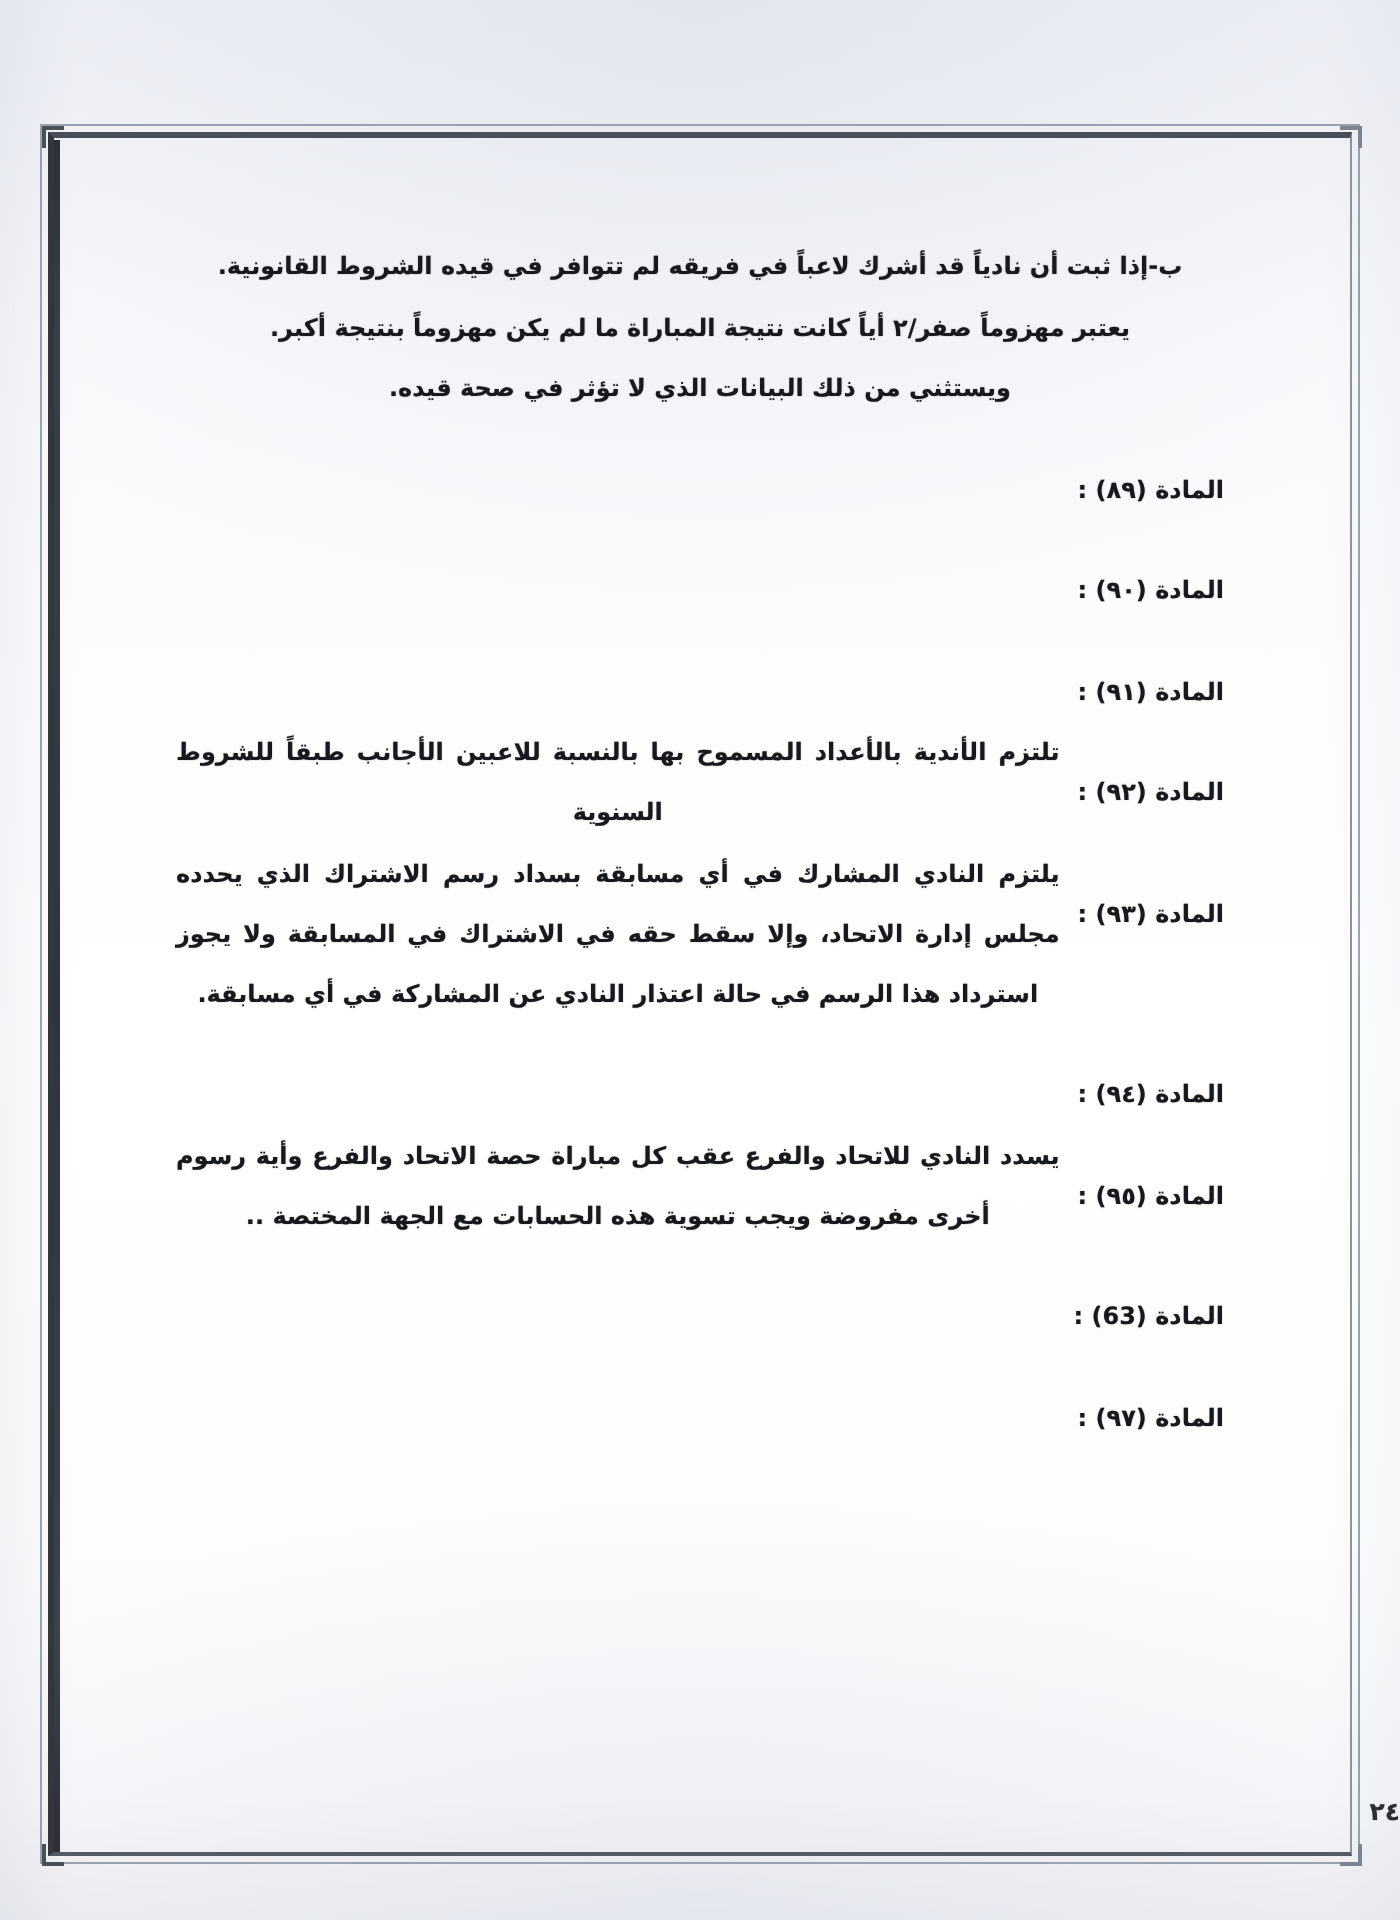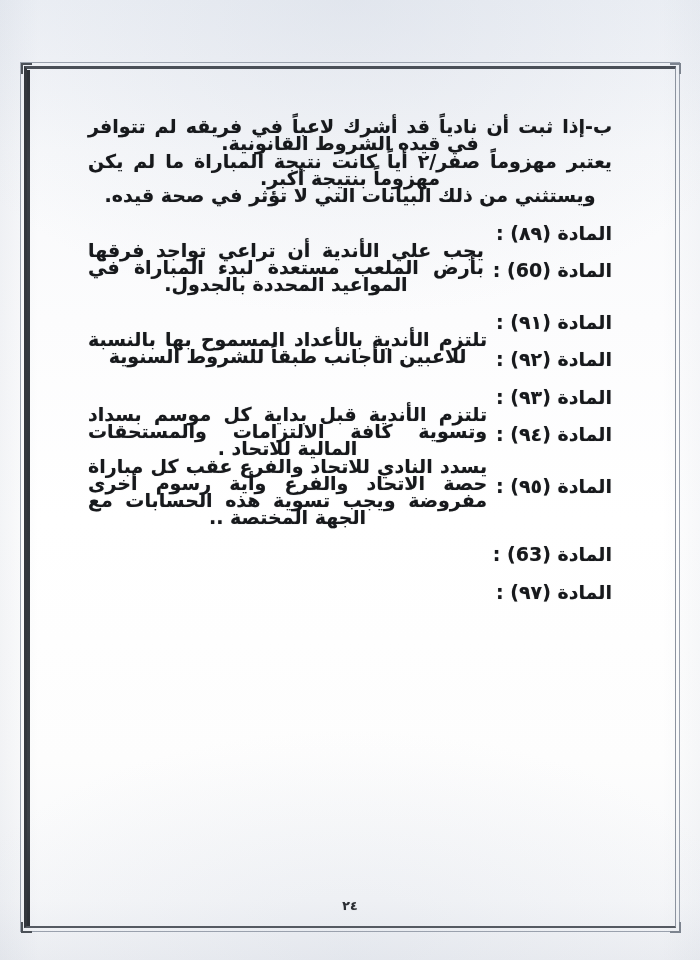--- a/index.html
+++ b/index.html
@@ -104,22 +104,22 @@
   .text-column {
     position: absolute;
     right: 88px;
     top: 118px;
     width: 524px;
     box-sizing: border-box;
     direction: rtl;
     text-align: justify;
     text-justify: inter-word;
     color: #17191c;
-    font-size: 19px;
-    line-height: 17px;
+    font-size: 12px;
+    line-height: 30px;
     font-weight: 700;
     letter-spacing: 0.1px;
   }
 
   .para {
     margin: 0 0 0.5px 0;
     text-align: justify;
     text-align-last: center;
     direction: rtl;
     text-shadow: 0 0 0.7px rgba(30,33,38,0.45);
@@ -157,21 +157,21 @@
     color: #17191c;
     text-shadow: 0 0 0.7px rgba(30,33,38,0.45);
   }
 
   
   .page-number {
     position: absolute;
     left: 0;
     right: 0;
     top: 898px;
-    text-align: center;
+    text-align: right;
     font-size: 12.5px;
     font-weight: 700;
     color: #2a2d32;
     direction: rtl;
     text-shadow: 0 0 0.7px rgba(30,33,38,0.4);
   }
 </style>
 </head>
 <body>
 
@@ -185,47 +185,46 @@
 
   <div class="corner tl"></div>
   <div class="corner tr"></div>
   <div class="corner bl"></div>
   <div class="corner br"></div>
 
   <div class="text-column">
 
     <p class="para preamble">ب-إذا ثبت أن نادياً قد أشرك لاعباً في فريقه لم تتوافر في قيده الشروط القانونية.</p>
     <p class="para preamble">يعتبر مهزوماً صفر/٢  أياً كانت نتيجة المباراة ما لم يكن مهزوماً بنتيجة أكبر.</p>
-    <p class="para preamble">ويستثني من ذلك البيانات التي لا تؤثر في صحة قيده.</p>
+    <p class="para preamble">ويستثني من ذلك البيانات الذي لا تؤثر في صحة قيده.</p>
 
     <div class="article">
       <span class="article-label">المادة (٨٩)  :</span>
     </div>
 
     <div class="article">
-      <span class="article-label">المادة (60)  :</span>
-      <span class="article-body">يجب علي الأندية أن تراعي تواجد فرقها بأرض الملعب مستعدة لبدء المباراة في المواعيد المحددة بالجدول.</span>
+      <span class="article-label">المادة (٩٠)  :</span>
     </div>
 
     <div class="article">
       <span class="article-label">المادة (٩١)  :</span>
     </div>
 
     <div class="article">
       <span class="article-label">المادة (٩٢)  :</span>
       <span class="article-body">تلتزم الأندية بالأعداد المسموح بها بالنسبة للاعبين الأجانب طبقاً للشروط السنوية</span>
     </div>
 
     <div class="article">
       <span class="article-label">المادة (٩٣)  :</span>
+      <span class="article-body">يلتزم النادي المشارك في أي مسابقة بسداد رسم الاشتراك الذي يحدده مجلس إدارة الاتحاد، وإلا سقط حقه في الاشتراك في المسابقة ولا يجوز استرداد هذا الرسم في حالة اعتذار النادي عن المشاركة في أي مسابقة.</span>
     </div>
 
     <div class="article">
       <span class="article-label">المادة (٩٤)  :</span>
-      <span class="article-body">تلتزم الأندية قبل بداية كل موسم بسداد وتسوية كافة الالتزامات والمستحقات المالية للاتحاد .</span>
     </div>
 
     <div class="article">
       <span class="article-label">المادة (٩٥)  :</span>
       <span class="article-body">يسدد النادي للاتحاد والفرع عقب كل مباراة حصة الاتحاد والفرع وأية رسوم أخرى مفروضة ويجب تسوية هذه الحسابات مع الجهة المختصة ..</span>
     </div>
 
     <div class="article">
       <span class="article-label">المادة (63)  :</span>
     </div>

